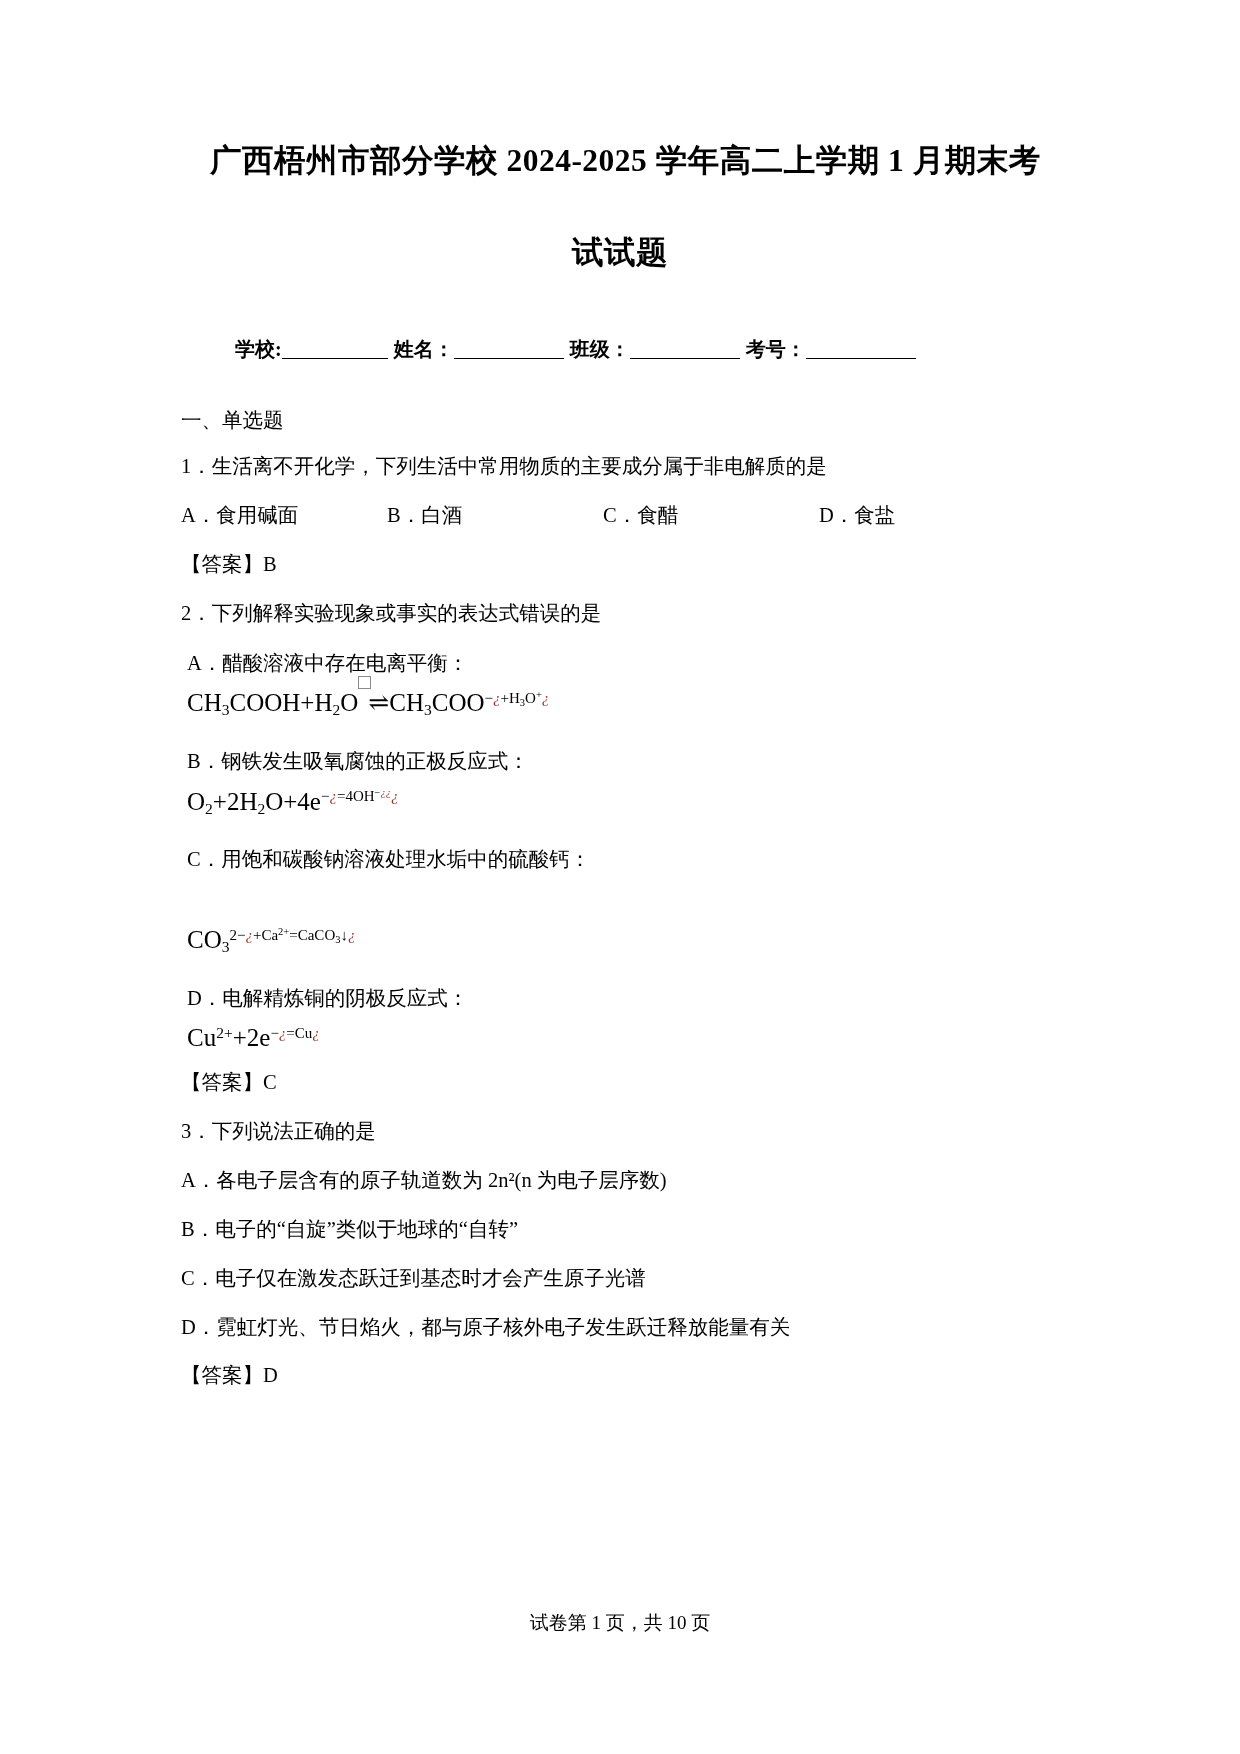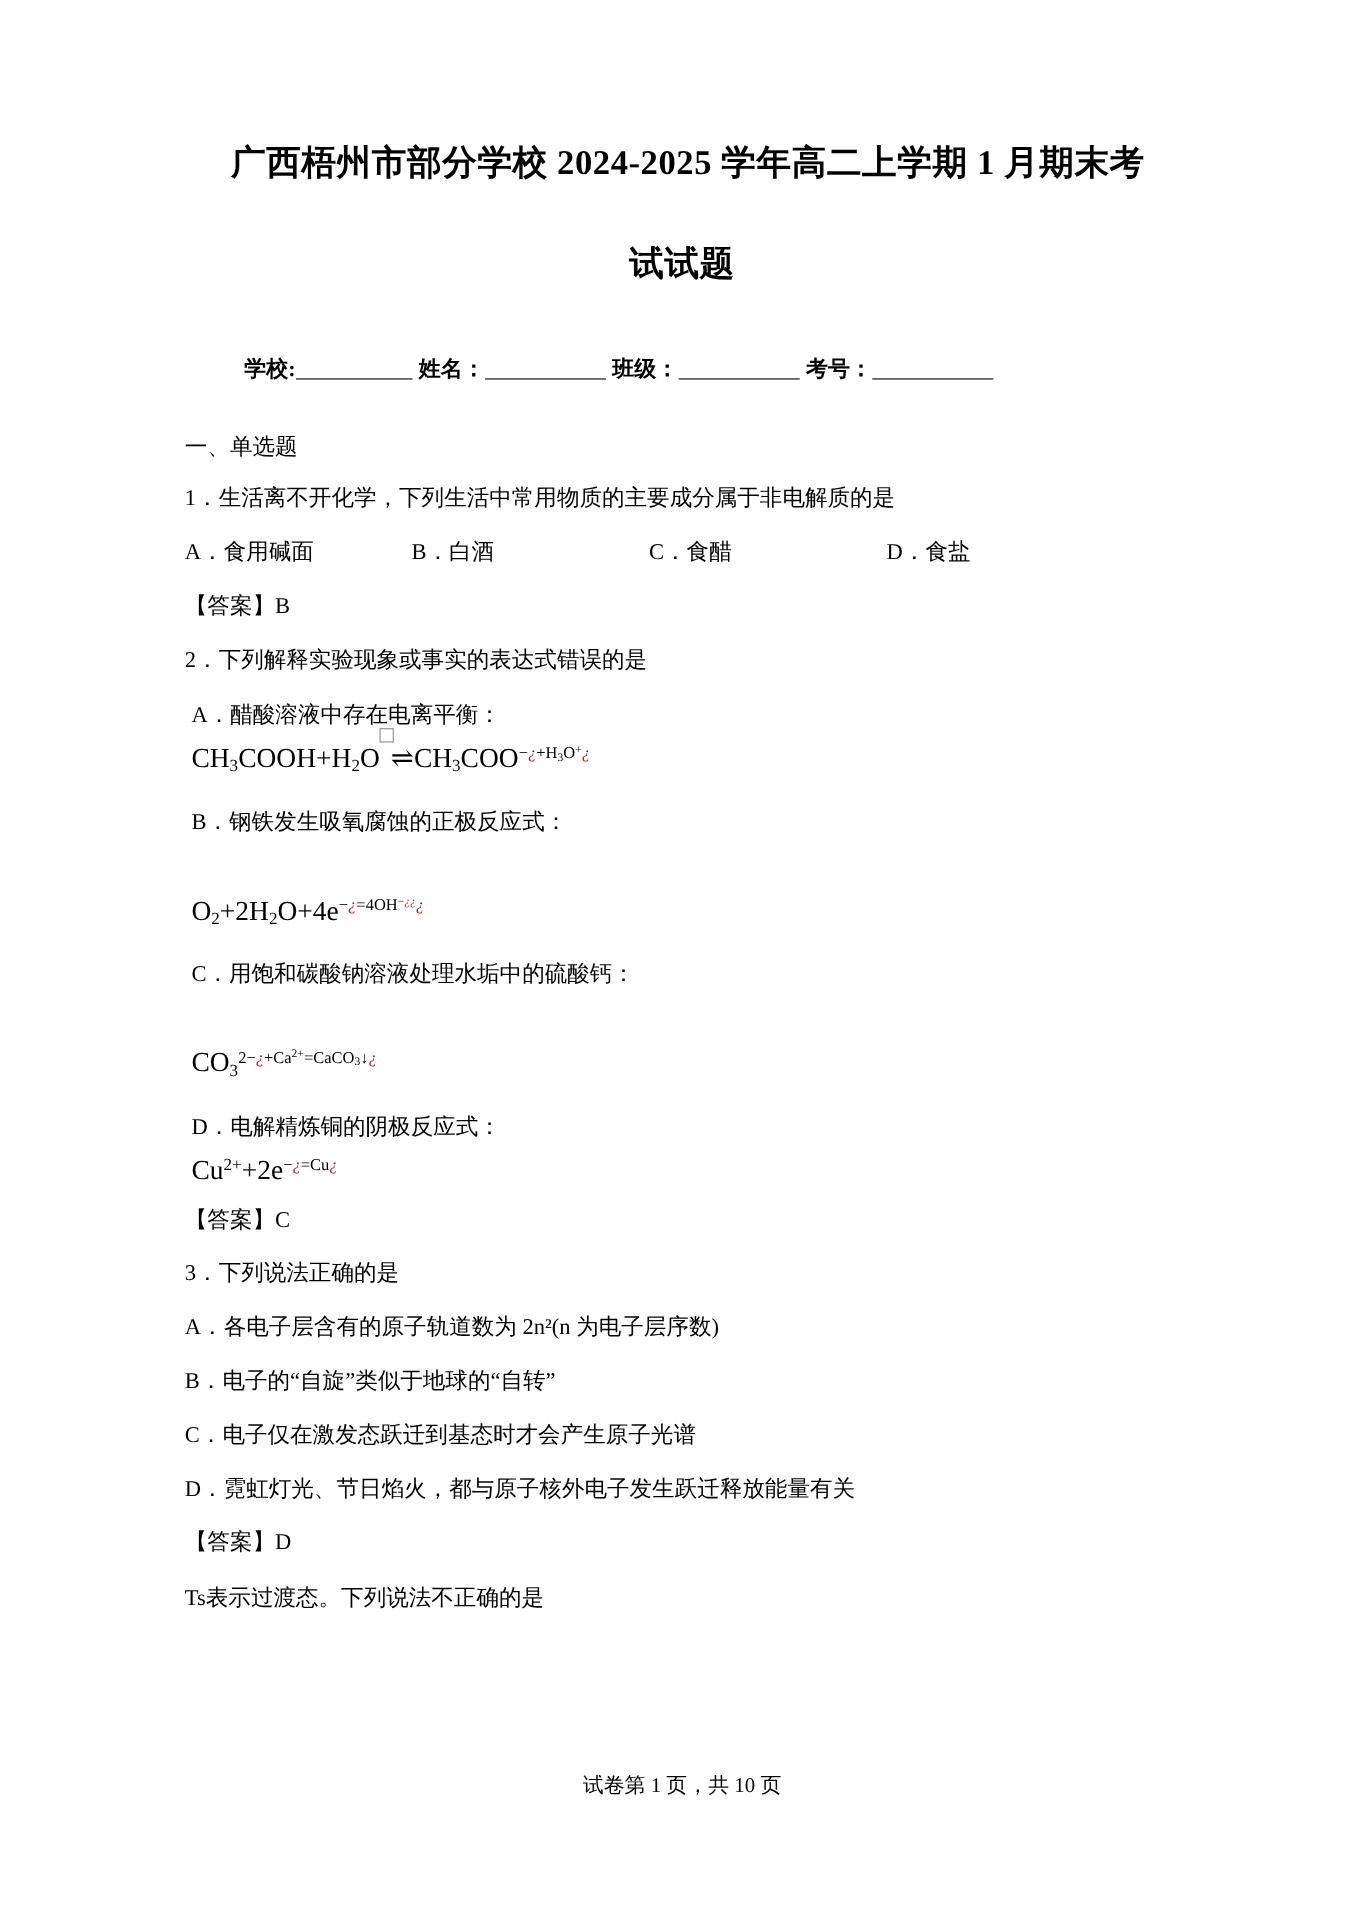--- a/index.html
+++ b/index.html
@@ -14,21 +14,21 @@
     position: relative;
     font-family: "Liberation Serif", "DejaVu Serif", serif;
     color: #000000;
     overflow: hidden;
   }
   .page {
     position: relative;
     width: 1240px;
     height: 1754px;
     box-sizing: border-box;
-    padding: 0;
+    padding: 13px;
   }
 
   
   .doc-title {
     width: 800px;
     margin: 0 auto;
     padding-top: 132px;
     text-align: center;
     font-size: 31px;
     font-weight: bold;
@@ -168,21 +168,21 @@
     display: inline-block;
     width: 11px;
     height: 11px;
     border: 1.4px solid #8a8a8a;
     position: relative;
     top: -22px;
     left: 0px;
     margin: 0 -11px 0 0;
   }
   .eq-row-a { margin-bottom: 30px; }
-  .eq-row-b { margin-bottom: 30px; gap: 40px; }
+  .eq-row-b { margin-bottom: 30px; }
   .eq-row-c { margin-bottom: 30px; gap: 40px; }
   .eq-row-d { margin-bottom: 16px; }
 
   .sp { display: inline-block; width: 8px; }
 
   .q4-line {
     font-size: 20.5px;
     line-height: 1.72;
     margin: 0;
   }
@@ -254,19 +254,18 @@
 
     <div class="q-stem"><span class="num">3．</span><span>下列说法正确的是</span></div>
 
     <div class="opt-row">A．各电子层含有的原子轨道数为 2n²(n 为电子层序数)</div>
     <div class="opt-row">B．电子的“自旋”类似于地球的“自转”</div>
     <div class="opt-row">C．电子仅在激发态跃迁到基态时才会产生原子光谱</div>
     <div class="opt-row">D．霓虹灯光、节日焰火，都与原子核外电子发生跃迁释放能量有关</div>
 
     <div class="answer"><span>【答案】</span><span>D</span></div>
 
-    <div class="q4-line">Ts表示过渡态。下列说法不正确的是</div>
 
   </div>
 
   <div class="footer">试卷第 1 页，共 10 页</div>
 
 </div>
 
 </body></html>

